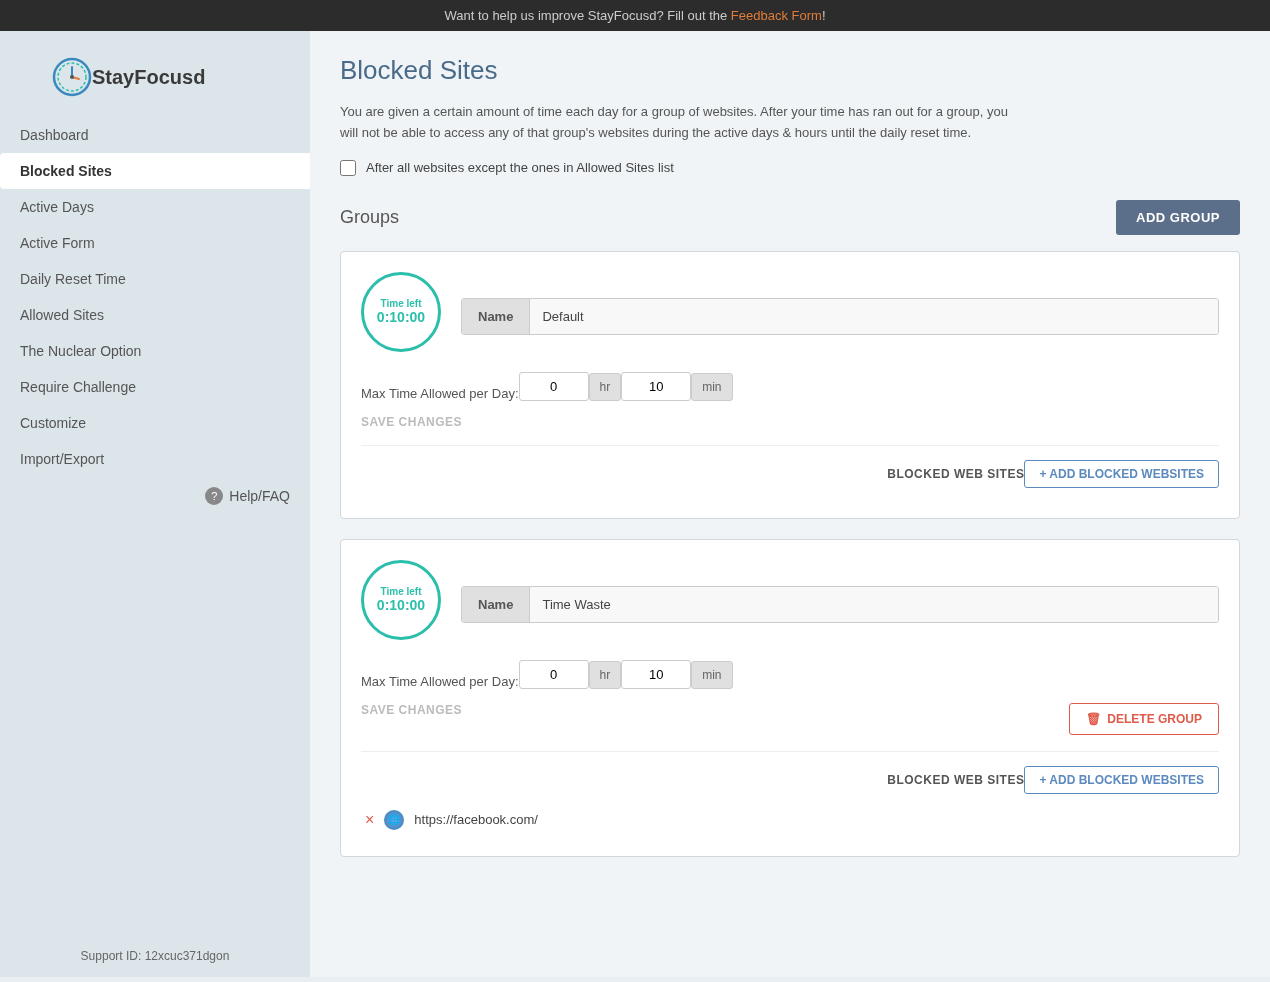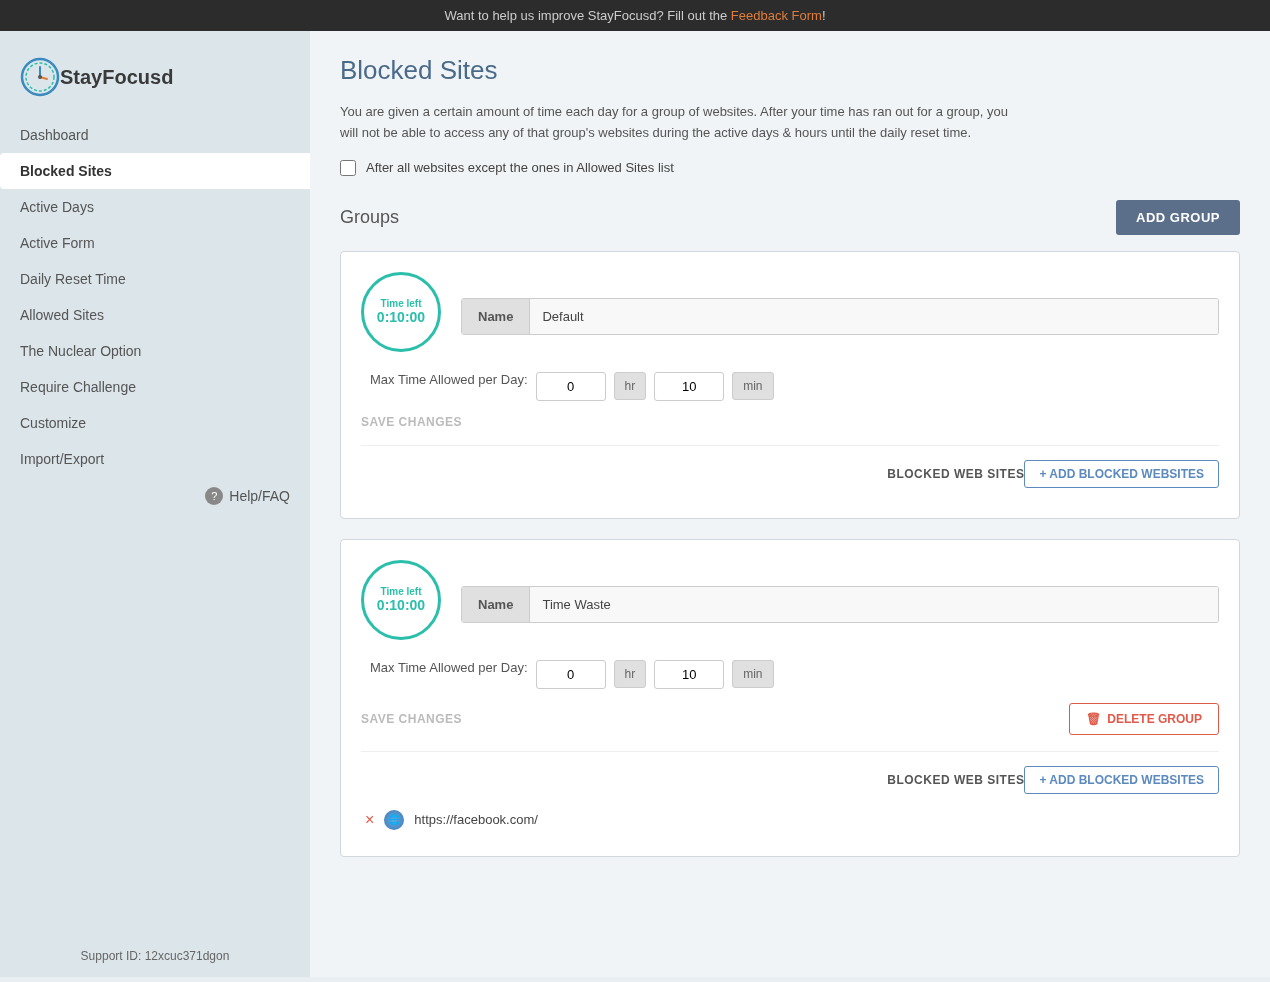--- a/index.html
+++ b/index.html
@@ -23,20 +23,21 @@
       width: 310px;
       background: #dce5ea;
       display: flex;
       flex-direction: column;
       padding-top: 10px;
     }
     .logo-area {
       display: flex;
       align-items: center;
       padding: 16px 20px 20px 20px;
+      margin-left: 32px;
     }
     .logo-text {
       font-size: 20px;
       font-weight: bold;
       color: #3a3a3a;
     }
     .nav-item {
       padding: 10px 20px;
       cursor: pointer;
       color: #555;
@@ -187,26 +188,24 @@
       border: none;
       font-size: 13px;
       color: #444;
       outline: none;
       background: #f8f8f8;
     }
 
     
     .max-time-row {
       display: flex;
-      align-items: flex-start;
-      gap: 8px;
+      align-items: flex-end;
       margin-bottom: 14px;
       font-size: 13px;
       color: #555;
-      margin-left: 9px;
     }
     .time-input {
       width: 70px;
       padding: 6px 10px;
       border: 1px solid #ccc;
       border-radius: 3px;
       font-size: 13px;
       text-align: center;
     }
     .time-unit {
@@ -214,21 +213,21 @@
       padding: 6px 10px;
       border: 1px solid #ccc;
       border-radius: 3px;
       font-size: 12px;
       color: #666;
     }
 
     
     .action-row {
       display: flex;
-      align-items: center;
+      align-items: flex-start;
       justify-content: space-between;
       margin-bottom: 16px;
     }
     .save-changes-btn {
       background: transparent;
       border: none;
       color: #bbb;
       font-size: 12px;
       font-weight: bold;
       letter-spacing: 0.5px;

